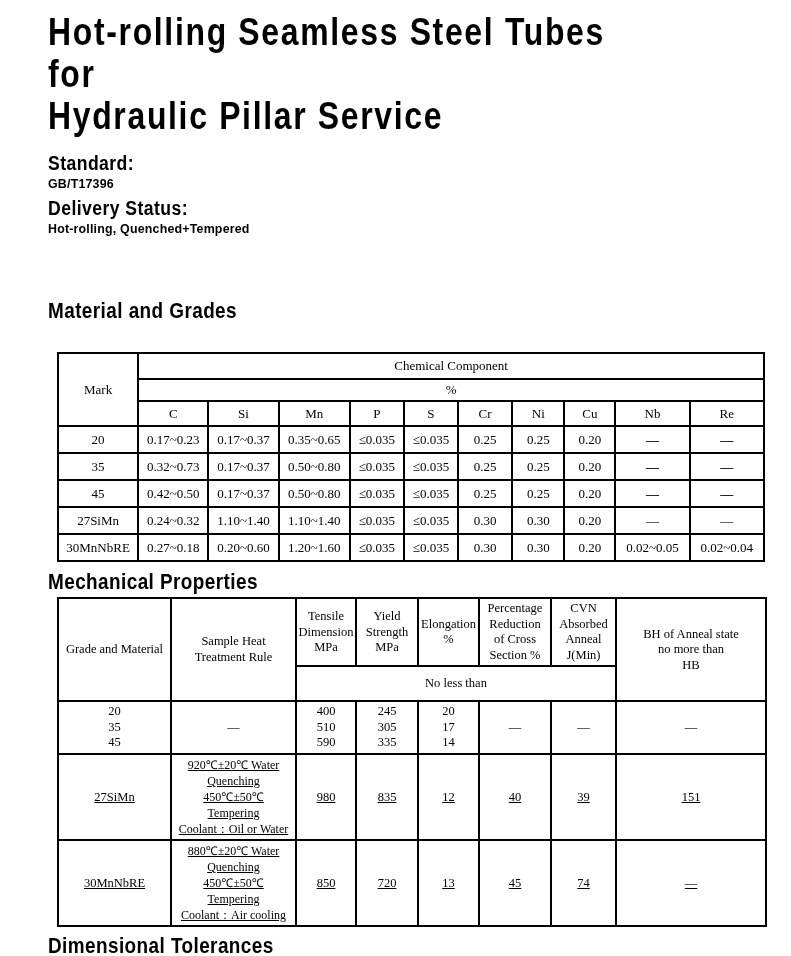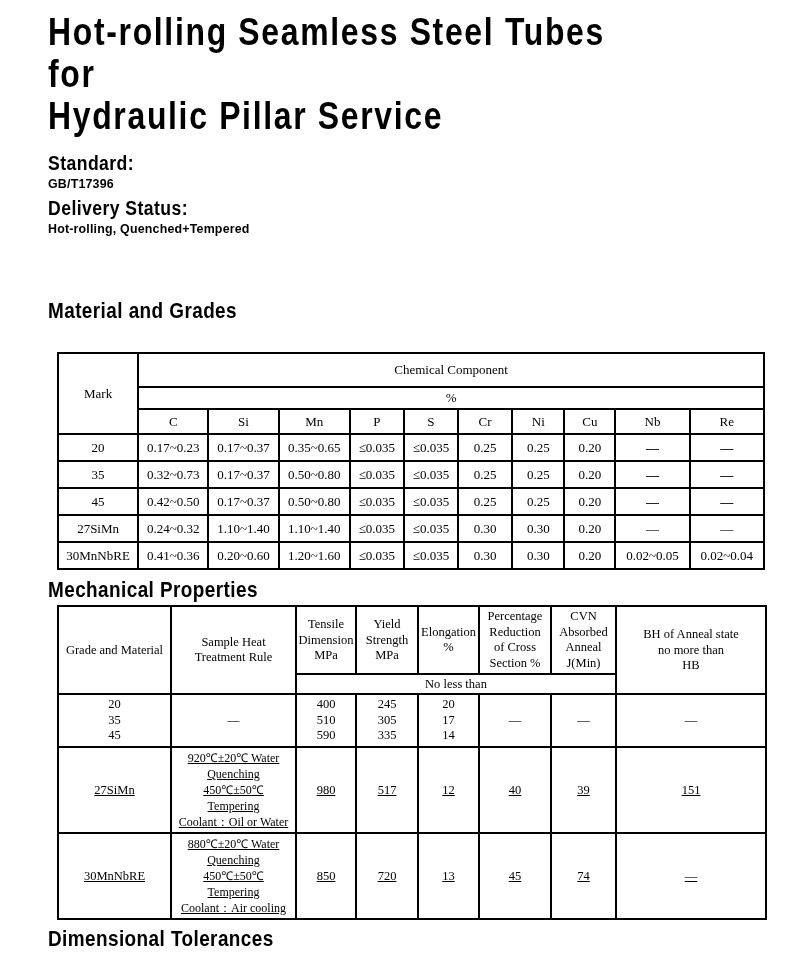--- a/index.html
+++ b/index.html
@@ -36,30 +36,30 @@
     width:708px; margin-left:9px;
     text-align:center; vertical-align:middle;
   }
   th, td {
     border:2px solid #000; font-weight:normal;
     vertical-align:middle; white-space:pre-line; overflow:hidden;
   }
 
   
   .chem { margin-top:28px; font-size:13px; }
-  .chem thead tr.h1 th { height:34px;border-radius:8px; }
+  .chem thead tr.h1 th { height:26px;border-radius:8px; }
   .chem thead tr.h2 th { height:22px; }
   .chem thead tr.h3 th { height:25px; }
   .chem tbody td, .chem tbody th { height:27px; }
   .chem td.dash { font-weight:700; }
 
   
   .mech { margin-top:2px; font-size:12.5px; }
   .mech thead tr.h1 th { height:64px; line-height:15.5px; padding:2px 1px; }
-  .mech thead tr.h2 th { height:20px; }
+  .mech thead tr.h2 th { height:35px; }
   .mech tbody td { line-height:15.5px; padding:2px 1px; }
   .mech tbody tr.r1 td { height:47px; }
   .mech tbody tr.r2 td, .mech tbody tr.r3 td { height:83px; line-height:16px;text-decoration:underline; }
   .mech td.heat { font-size:12px; }
 
   
   .dim { margin-top:4px; font-size:13.5px; }
   .dim th, .dim td { height:24px; }
 </style>
 </head>
@@ -160,21 +160,21 @@
         <td>≤0.035</td>
         <td>≤0.035</td>
         <td>0.30</td>
         <td>0.30</td>
         <td>0.20</td>
         <td>—</td>
         <td>—</td>
       </tr>
       <tr>
         <th>30MnNbRE</th>
-        <td>0.41~0.36</td>
+        <td>0.27~0.18</td>
         <td>0.20~0.60</td>
         <td>1.20~1.60</td>
         <td>≤0.035</td>
         <td>≤0.035</td>
         <td>0.30</td>
         <td>0.30</td>
         <td>0.20</td>
         <td>0.02~0.05</td>
         <td>0.02~0.04</td>
       </tr>
@@ -243,21 +243,21 @@
         <td>—</td>
       </tr>
       <tr class="r2">
         <td>27SiMn</td>
         <td class="heat">920℃±20℃ Water
 Quenching
 450℃±50℃
 Tempering
 Coolant：Oil or Water</td>
         <td>980</td>
-        <td>517</td>
+        <td>835</td>
         <td>12</td>
         <td>40</td>
         <td>39</td>
         <td>151</td>
       </tr>
       <tr class="r3">
         <td>30MnNbRE</td>
         <td class="heat">880℃±20℃  Water
 Quenching
 450℃±50℃

